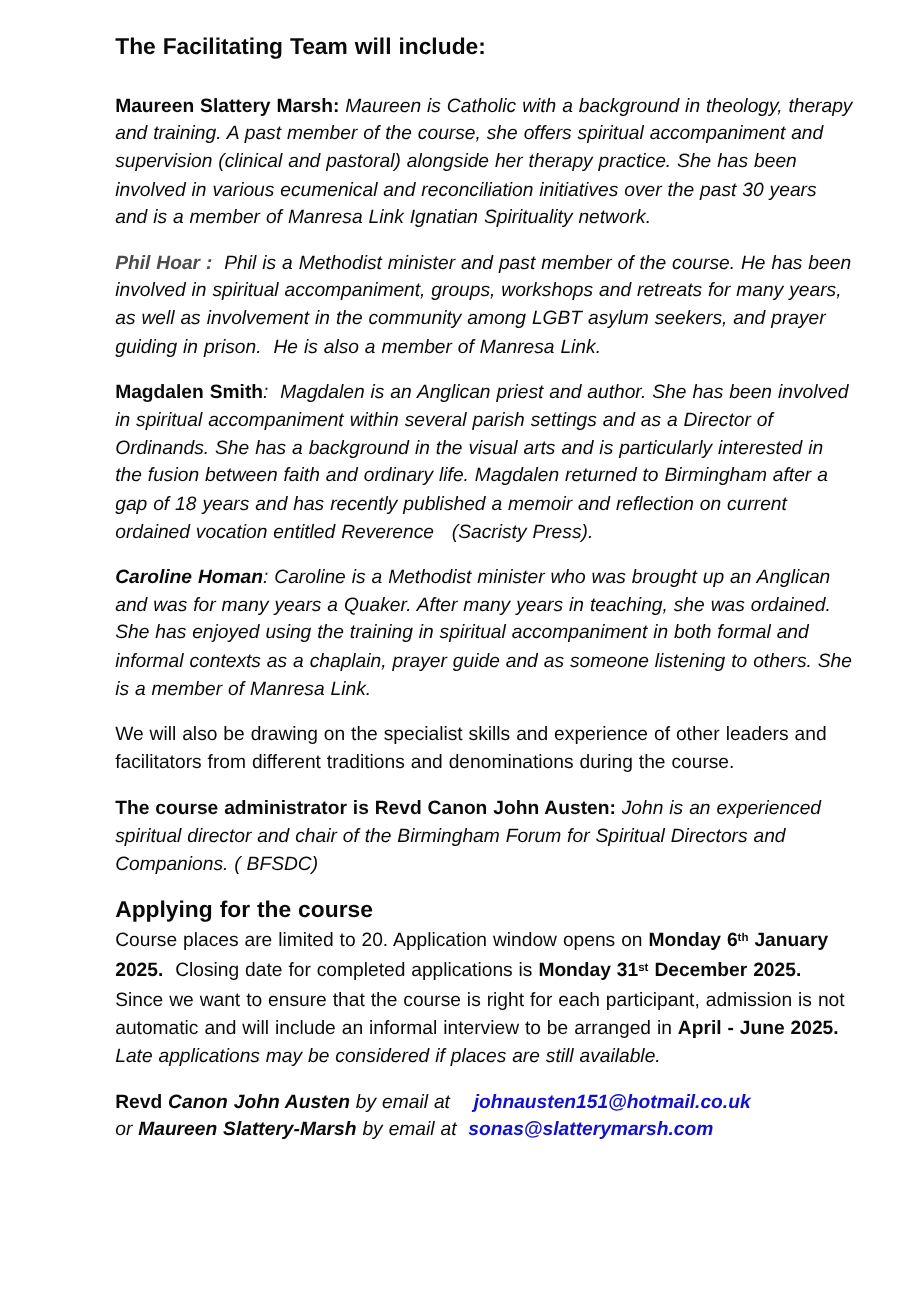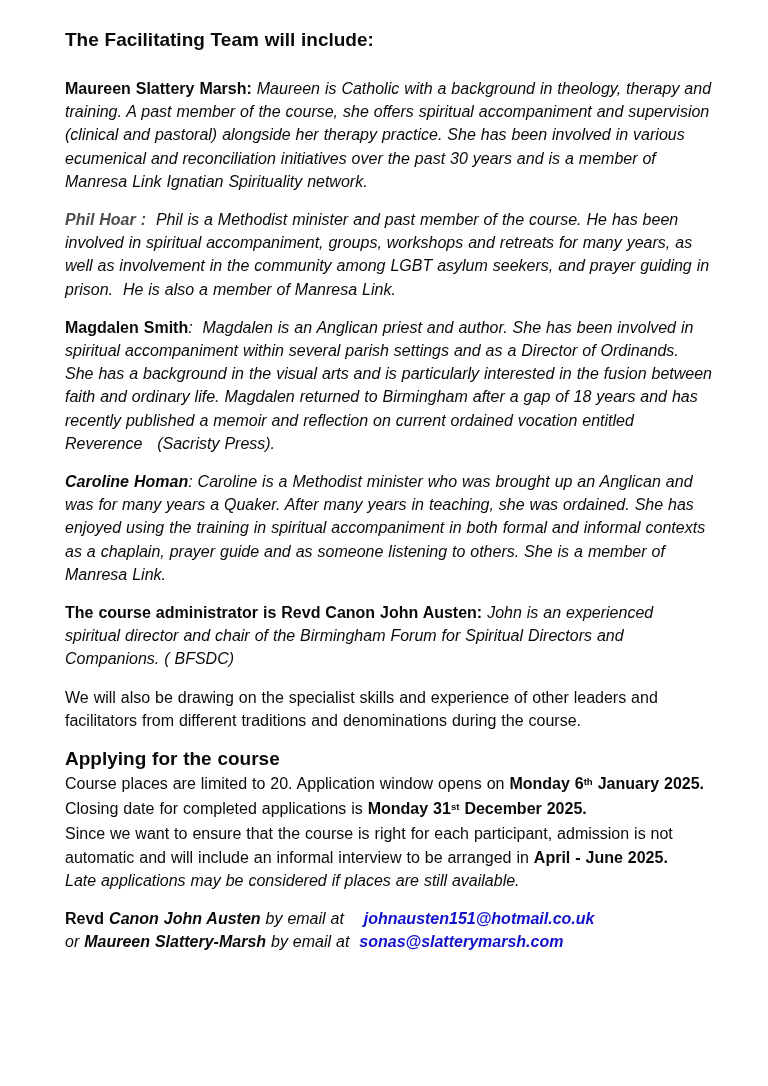--- a/index.html
+++ b/index.html
@@ -6,21 +6,21 @@
     margin: 0;
     padding: 0;
     background: #ffffff;
   }
   .page {
     position: relative;
     width: 764px;
     height: 1086px;
     box-sizing: border-box;
     background: #ffffff;
-    padding: 27px 52px 20px 65px;
+    padding: 27px 52px 20px 96px;
     overflow: hidden;
     font-family: "Liberation Sans", "DejaVu Sans", sans-serif;
     color: #0a0a0a;
   }
   .block {
     margin: 0 0 15px 0;
     font-size: 16px;
     line-height: 23.2px;
     white-space: pre-wrap;
     word-spacing: 0.5px;
@@ -54,22 +54,22 @@
 </head>
 <body>
 
 <div class="page" style="background: rgb(255, 255, 255); color: rgb(10, 10, 10); --link-color: #1111cd;">
   <div id="doc">
       <p class="block heading"><span class="b">The Facilitating Team will include:</span></p>
       <p class="block para"><span class="b">Maureen Slattery Marsh: </span><span class="i">Maureen is Catholic with a background in theology, therapy and training. A past member of the course, she offers spiritual accompaniment and supervision (clinical and pastoral) alongside her therapy practice. She has been involved in various ecumenical and reconciliation initiatives over the past 30 years and is a member of Manresa Link Ignatian Spirituality network.</span></p>
       <p class="block para"><span class="b i" style="color: rgb(77, 77, 77);">Phil Hoar : </span><span class="i"> Phil is a Methodist minister and past member of the course. He has been involved in spiritual accompaniment, groups, workshops and retreats for many years, as well as involvement in the community among LGBT asylum seekers, and prayer guiding in prison.  He is also a member of Manresa Link.</span></p>
       <p class="block para"><span class="b">Magdalen Smith</span><span class="i">:  </span><span class="i">Magdalen is an Anglican priest and author. She has been involved in spiritual accompaniment within several parish settings and as a Director of Ordinands. She has a background in the visual arts and is particularly interested in the fusion between faith and ordinary life. Magdalen returned to Birmingham after a gap of 18 years and has recently published a memoir and reflection on current ordained vocation entitled Reverence   (Sacristy Press).</span></p>
       <p class="block para"><span class="b i">Caroline Homan</span><span class="i">: Caroline is a Methodist minister who was brought up an Anglican and was for many years a Quaker. After many years in teaching, she was ordained. She has enjoyed using the training in spiritual accompaniment in both formal and informal contexts as a chaplain, prayer guide and as someone listening to others. She is a member of Manresa Link.</span></p>
+      <p class="block para"><span>We will also be drawing on the specialist skills and experience of other leaders and facilitators from different traditions and denominations during the course.</span></p>
       <p class="block para"><span class="b">The course administrator is Revd Canon John Austen: </span><span class="i">John is an experienced spiritual director and chair of the Birmingham Forum for Spiritual Directors and Companions. ( BFSDC)</span></p>
-      <p class="block para"><span>We will also be drawing on the specialist skills and experience of other leaders and facilitators from different traditions and denominations during the course.</span></p>
       <p class="block subheading"><span class="b">Applying for the course</span></p>
       <p class="block para"><span>Course places are limited to 20. Application window opens on </span><span class="b">Monday 6</span><span class="b sup">th</span><span class="b"> January 2025.</span><span>  Closing date for completed applications is </span><span class="b">Monday 31</span><span class="b sup">st</span><span class="b"> December 2025.</span><span>
 Since we want to ensure that the course is right for each participant, admission is not automatic and will include an informal interview to be arranged in </span><span class="b">April - June 2025.</span><span>
 </span><span class="i">Late applications may be considered if places are still available.</span></p>
       <p class="block para last"><span class="b">Revd </span><span class="b i">Canon John Austen </span><span class="i">by email at    </span><a class="b i link">johnausten151@hotmail.co.uk</a><span class="i">
 or </span><span class="b i">Maureen Slattery-Marsh </span><span class="i">by email at  </span><a class="b i link">sonas@slatterymarsh.com</a></p>
     </div>
 </div>
 
 </body></html>

